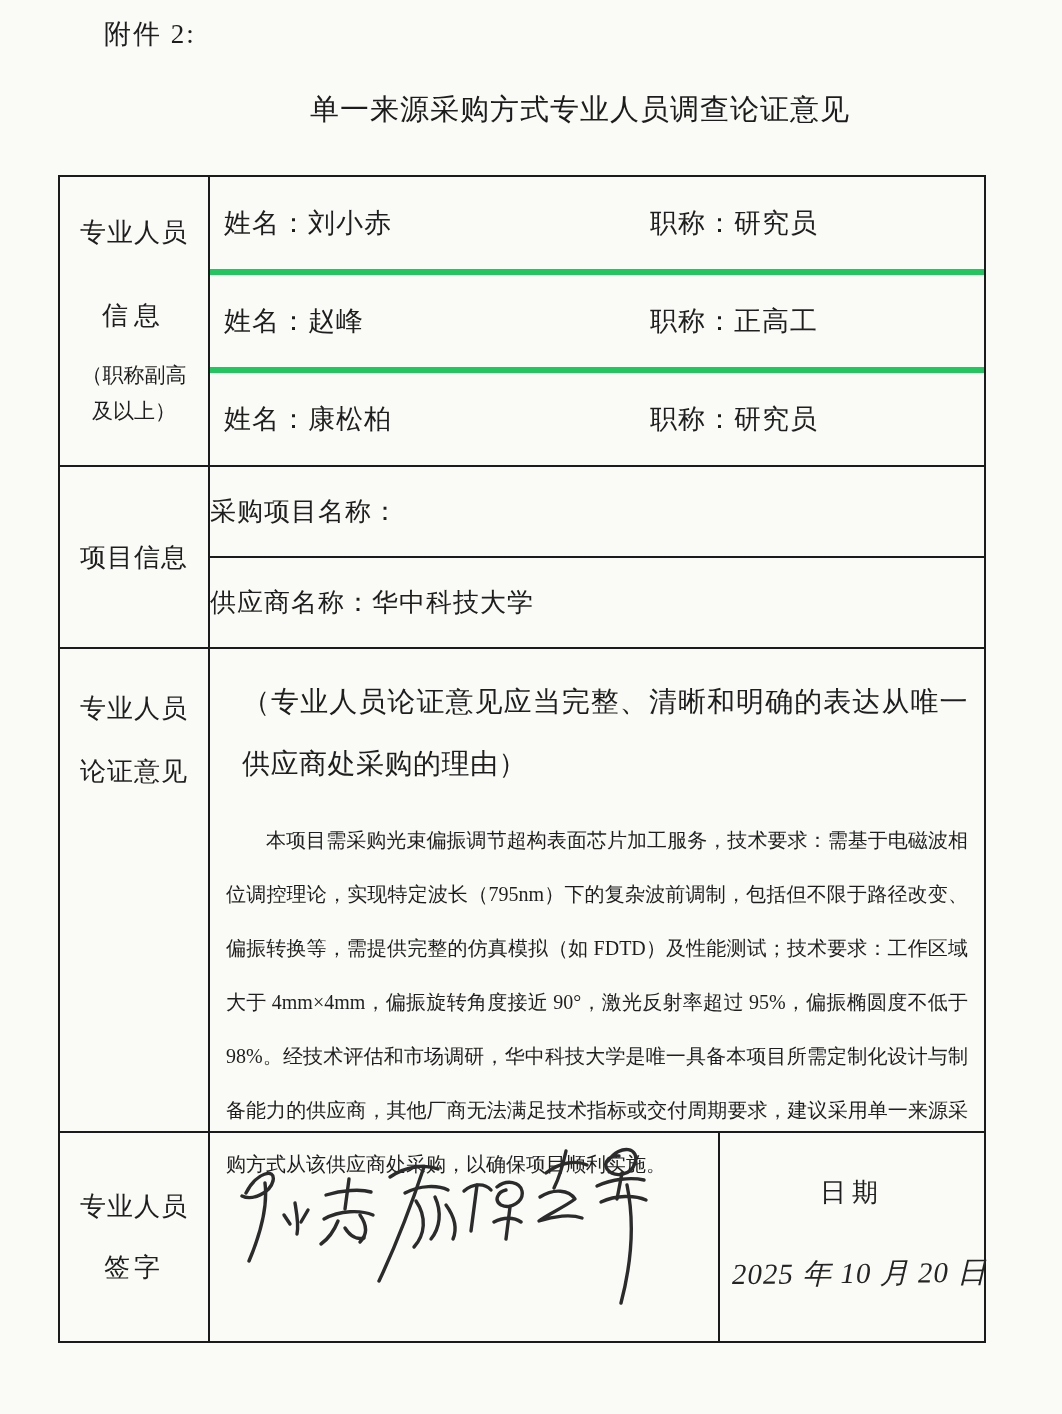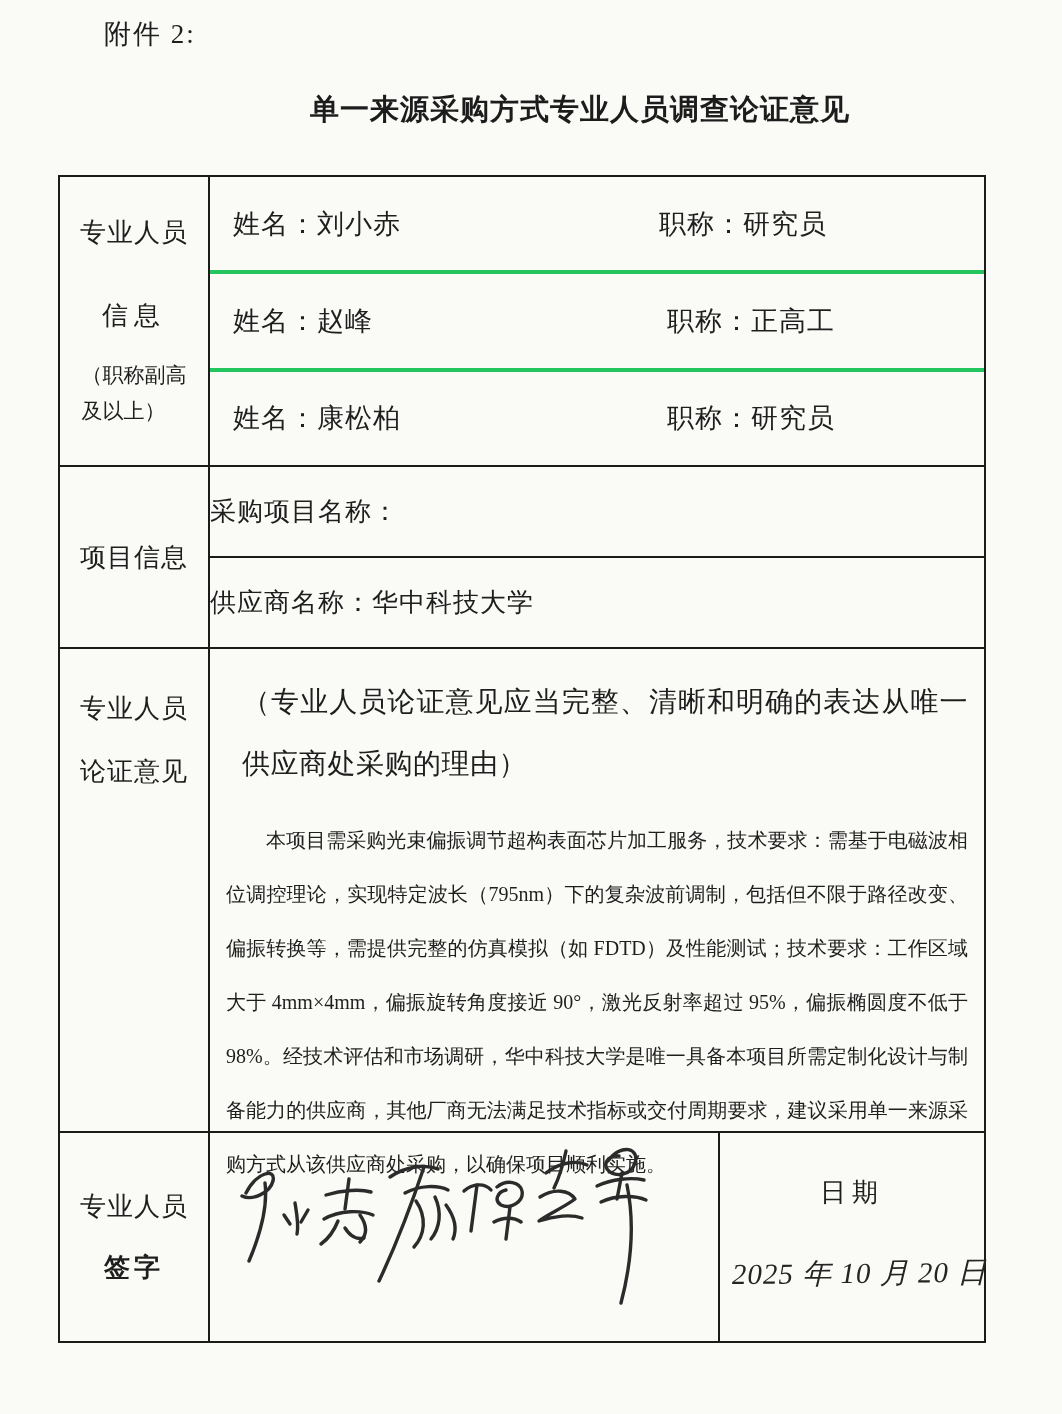--- a/index.html
+++ b/index.html
@@ -17,21 +17,21 @@
     position: absolute;
     left: 104px; top: 16px;
     font-size: 27px;
     letter-spacing: 2px;
     color: #1e1e1e;
   }
   .doc-title {
     position: absolute;
     left: 310px; top: 90px;
     font-size: 29px;
-    font-weight: 700;
+    font-weight: 400;
     letter-spacing: 1px;
     color: #1c1c1c;
     white-space: nowrap;
   }
 
   .doc-table {
     position: absolute;
     left: 58px; top: 175px;
     width: 928px; height: 1168px;
     border: 2px solid #1b1b1b;
@@ -48,41 +48,41 @@
     flex: 0 0 150px;
     border-right: 2px solid #1b1b1b;
     display: flex;
     flex-direction: column;
     align-items: center;
     font-size: 26px;
     color: #1e1e1e;
   }
   .hcell .hl1 { margin-top: 38px; letter-spacing: 1px; }
   .hcell .hl2 { margin-top: 48px; letter-spacing: 6px; }
-  .hcell .note { margin-top: 24px; font-size: 21px; line-height: 36px; text-align: left; }
+  .hcell .note { margin-top: 24px; font-size: 21px; line-height: 36px; text-align: center; }
   .hcell2 { justify-content: center; }
   .hcell2 .hl-single { letter-spacing: 1px; }
   .hcell3 { justify-content: flex-start; }
   .hcell3 .hl1 { margin-top: 42px; }
   .hcell3 .hl2b { margin-top: 28px; letter-spacing: 1px; }
   .hcell4 { justify-content: center; }
   .hcell4 .hl1 { margin-top: 0; }
-  .hcell4 .hl2c { margin-top: 26px; letter-spacing: 4px; font-weight: bold; }
+  .hcell4 .hl2c { margin-top: 26px; letter-spacing: 4px; }
 
   .vrows { flex: 1 1 auto; display: flex; flex-direction: column; }
   .prow {
     flex: 1 1 auto;
     display: flex;
     align-items: center;
     padding-left: 14px;
     font-size: 27px;
     color: #1e1e1e;
   }
-  .prow + .prow { border-top: 4px solid #22c55e; gap: 8px; }
-  .pair1 { width: 426px; letter-spacing: 1px; margin-left: 9px; }
+  .prow + .prow { border-top: 6px solid #22c55e; }
+  .pair1 { width: 426px; letter-spacing: 1px; }
   .pair2 { letter-spacing: 1px; }
 
   .qrow {
     flex: 1 1 auto;
     display: flex;
     align-items: center;
     padding-left: 0;
     font-size: 26px;
     color: #1e1e1e;
     letter-spacing: 1px;

